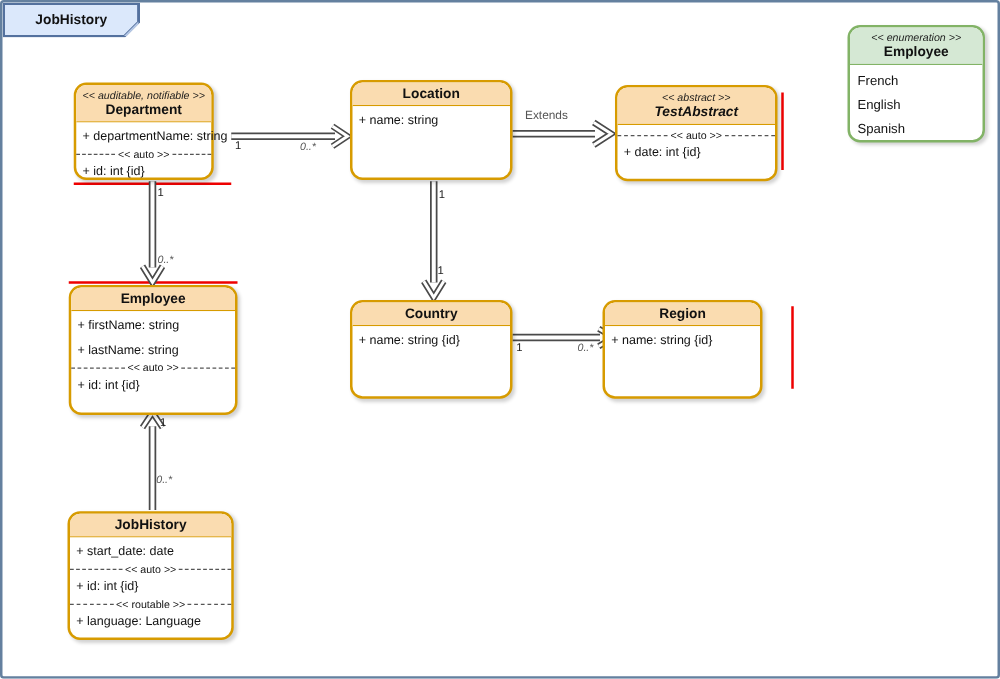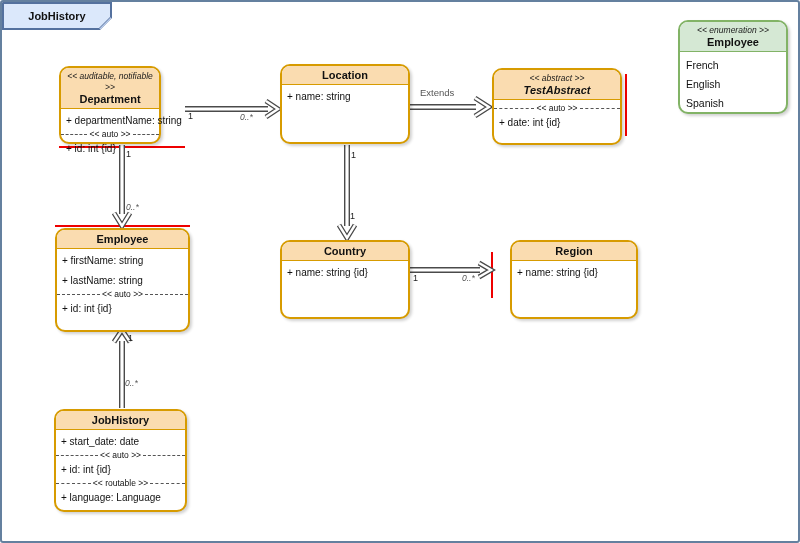--- a/index.html
+++ b/index.html
@@ -102,21 +102,21 @@
   <span class="mult" style="left:124px;top:147px;">1</span>
   <span class="mult many" style="left:124px;top:200px;">0..*</span>
   <span class="mult" style="left:126px;top:331px;">1</span>
   <span class="mult many" style="left:123px;top:376px;">0..*</span>
   <span class="mult" style="left:349px;top:148px;">1</span>
   <span class="mult" style="left:348px;top:209px;">1</span>
   <span class="mult" style="left:411px;top:271px;">1</span>
   <span class="mult many" style="left:460px;top:271px;">0..*</span>
   <span class="edge-label" style="left:418px;top:85px;width:58px;">Extends</span>
 
-  <div class="uml-box" style="left:57px;top:64px;width:102px;height:78px;">
+  <div class="uml-box" style="left:57px;top:64px;width:112px;height:78px;">
     <div class="box-header">
       <div class="stereotype">&lt;&lt; auditable, notifiable &gt;&gt;</div>
       <div class="class-name">Department</div>
     </div>
     <div class="box-body">
       <div class="attr">+ departmentName: string</div>
       <div class="sep">
           <i></i>
           <span>&lt;&lt; auto &gt;&gt;</span>
           <i></i>
@@ -179,21 +179,21 @@
 
   <div class="uml-box" style="left:278px;top:238px;width:130px;height:79px;">
     <div class="box-header">
       <div class="class-name">Country</div>
     </div>
     <div class="box-body">
       <div class="attr">+ name: string {id}</div>
     </div>
   </div>
 
-  <div class="uml-box" style="left:508px;top:238px;width:128px;height:79px;">
+  <div class="uml-box" style="left:480px;top:238px;width:128px;height:79px;">
     <div class="box-header">
       <div class="class-name">Region</div>
     </div>
     <div class="box-body">
       <div class="attr">+ name: string {id}</div>
     </div>
   </div>
 
   <div class="uml-box" style="left:52px;top:407px;width:133px;height:103px;">
     <div class="box-header">

